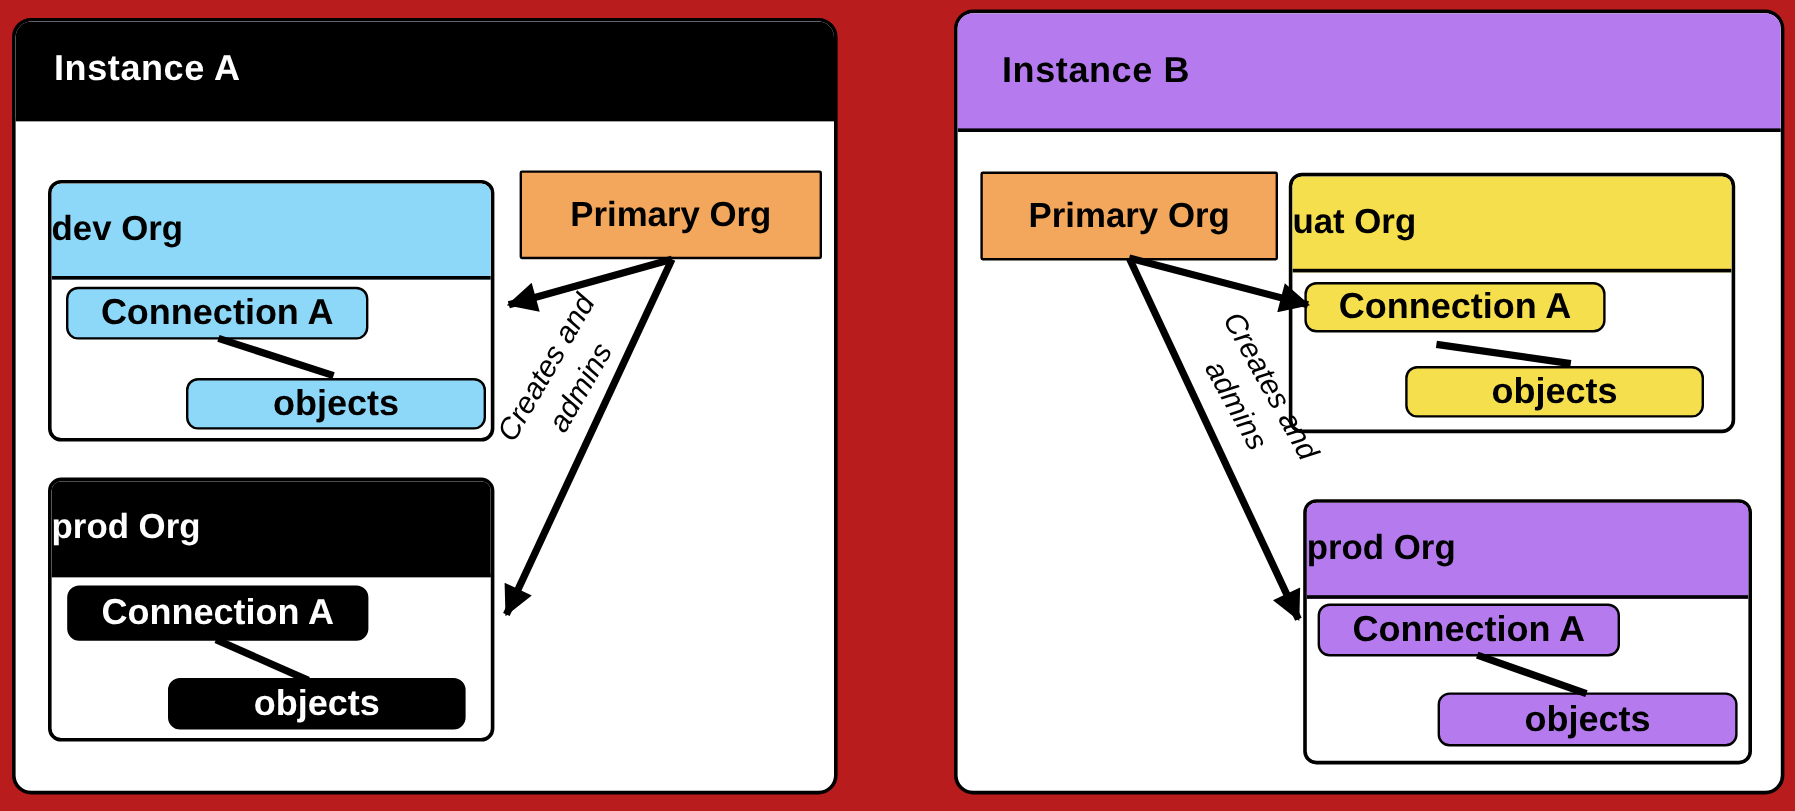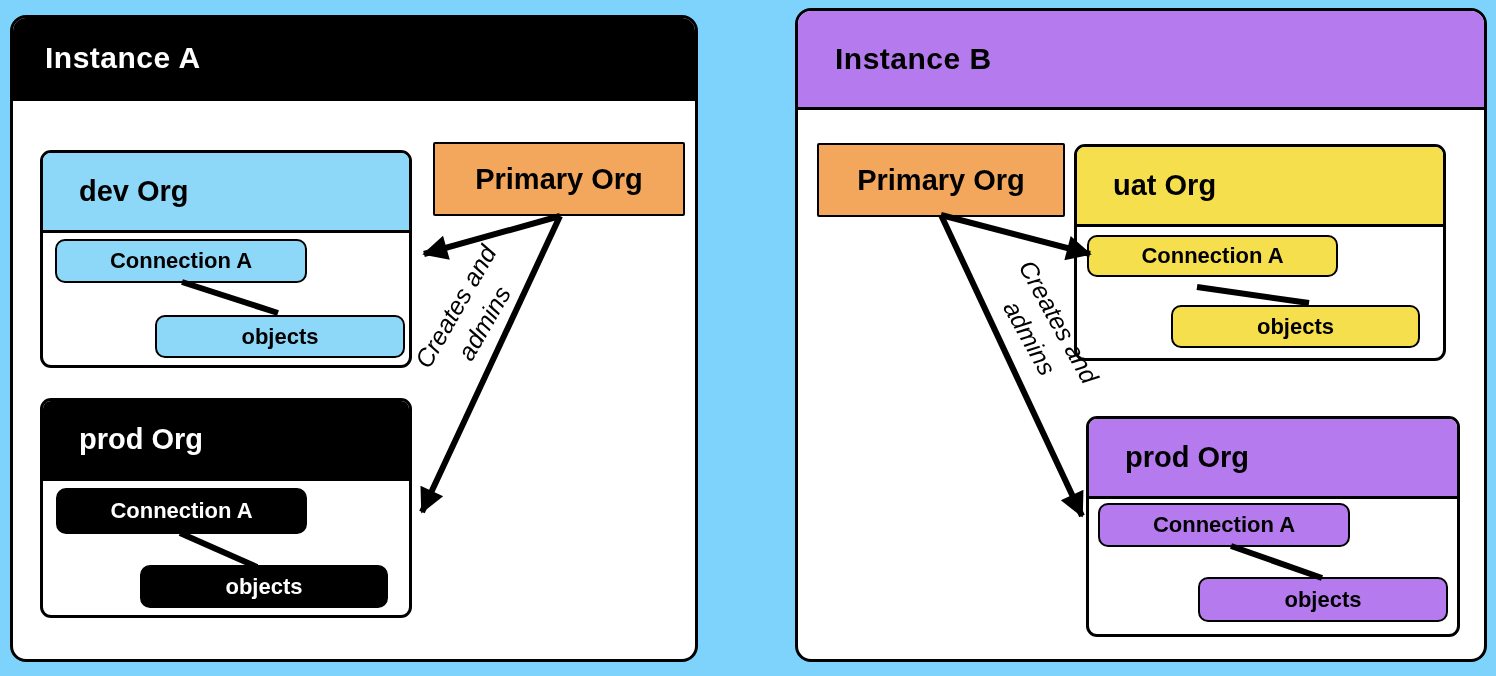--- a/index.html
+++ b/index.html
@@ -1,42 +1,42 @@
 <!DOCTYPE html>
 <html><head>
 <meta charset="utf-8">
 <style>
   html,body { margin:0; padding:0; background:#ffffff; }
   .canvas {
-    position:relative; width:1496px; height:676px; background:#7dd3fc;
+    position:relative; width:1496px; height:676px; background:#b91c1c;
     font-family:"Liberation Sans", sans-serif; overflow:hidden;
   }
   .instance {
     position:absolute; box-sizing:border-box; background:#ffffff;
     border:3px solid #000; border-radius:16px; overflow:hidden;
   }
   .instance-header {
     box-sizing:border-box; border-bottom:3px solid #000;
     display:flex; align-items:center;
     font-weight:bold; font-size:30px; letter-spacing:0.5px;
   }
   .org {
     position:absolute; box-sizing:border-box; background:#ffffff;
     border:3px solid #000; border-radius:11px; overflow:hidden;
   }
   .org-header {
     box-sizing:border-box; height:80px; border-bottom:3px solid #000;
-    display:flex; align-items:center; padding-left:36px;
+    display:flex; align-items:center; 
     font-weight:bold; font-size:29px;
   }
   .node {
     position:absolute; box-sizing:border-box;
     border:2.5px solid #000; border-radius:10px;
     display:flex; align-items:center; justify-content:center;
-    font-weight:bold; font-size:22px; background:#fff;
+    font-weight:bold; font-size:30px; background:#fff;
   }
   .primary {
     position:absolute; box-sizing:border-box;
     border:2.5px solid #000; border-radius:2px;
     display:flex; align-items:center; justify-content:center;
     font-weight:bold; font-size:29px;
   }
   .inverse { color:#ffffff; }
   .edge-label {
     position:absolute; width:240px; text-align:center;

